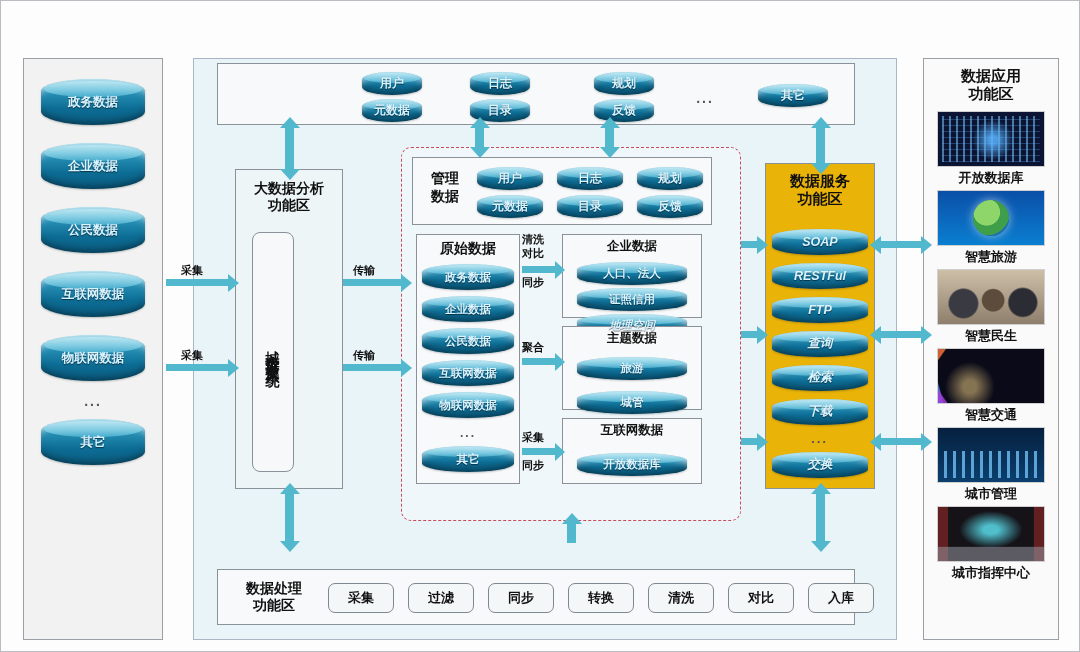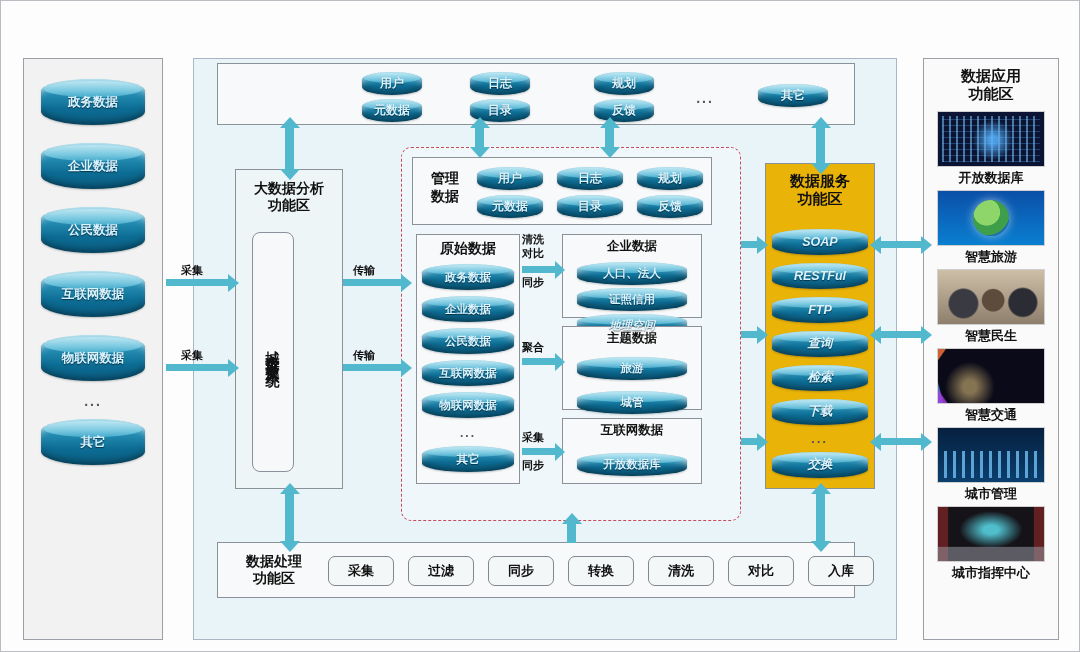--- a/index.html
+++ b/index.html
@@ -82,21 +82,21 @@
   .exchange-box{
     position:absolute;left:16px;top:62px;width:40px;height:238px;
     border:1px solid #8a9199;background:#f6f8f9;border-radius:8px;
     display:flex;align-items:center;justify-content:center;
   }
   .vert-text{
     writing-mode:vertical-rl;text-orientation:upright;font-weight:bold;font-size:14px;
     color:#111;letter-spacing:3px;line-height:1;
   }
   .service-box{left:764px;top:162px;width:110px;height:326px;background:#eab308;}
-  .process-box{left:216px;top:541px;width:638px;height:56px;}
+  .process-box{left:216px;top:568px;width:638px;height:56px;}
   .proc-chip{
     box-sizing:border-box;border:1px solid #7f878f;border-radius:7px;background:#f4f7f8;
     height:30px;min-width:66px;display:flex;align-items:center;justify-content:center;
     font-size:13px;font-weight:bold;color:#111;
   }
   .bigdata-center{
     position:absolute;left:216px;top:606px;width:638px;text-align:center;
     color:#e03131;font-weight:bold;font-size:14px;letter-spacing:1px;
   }
 

